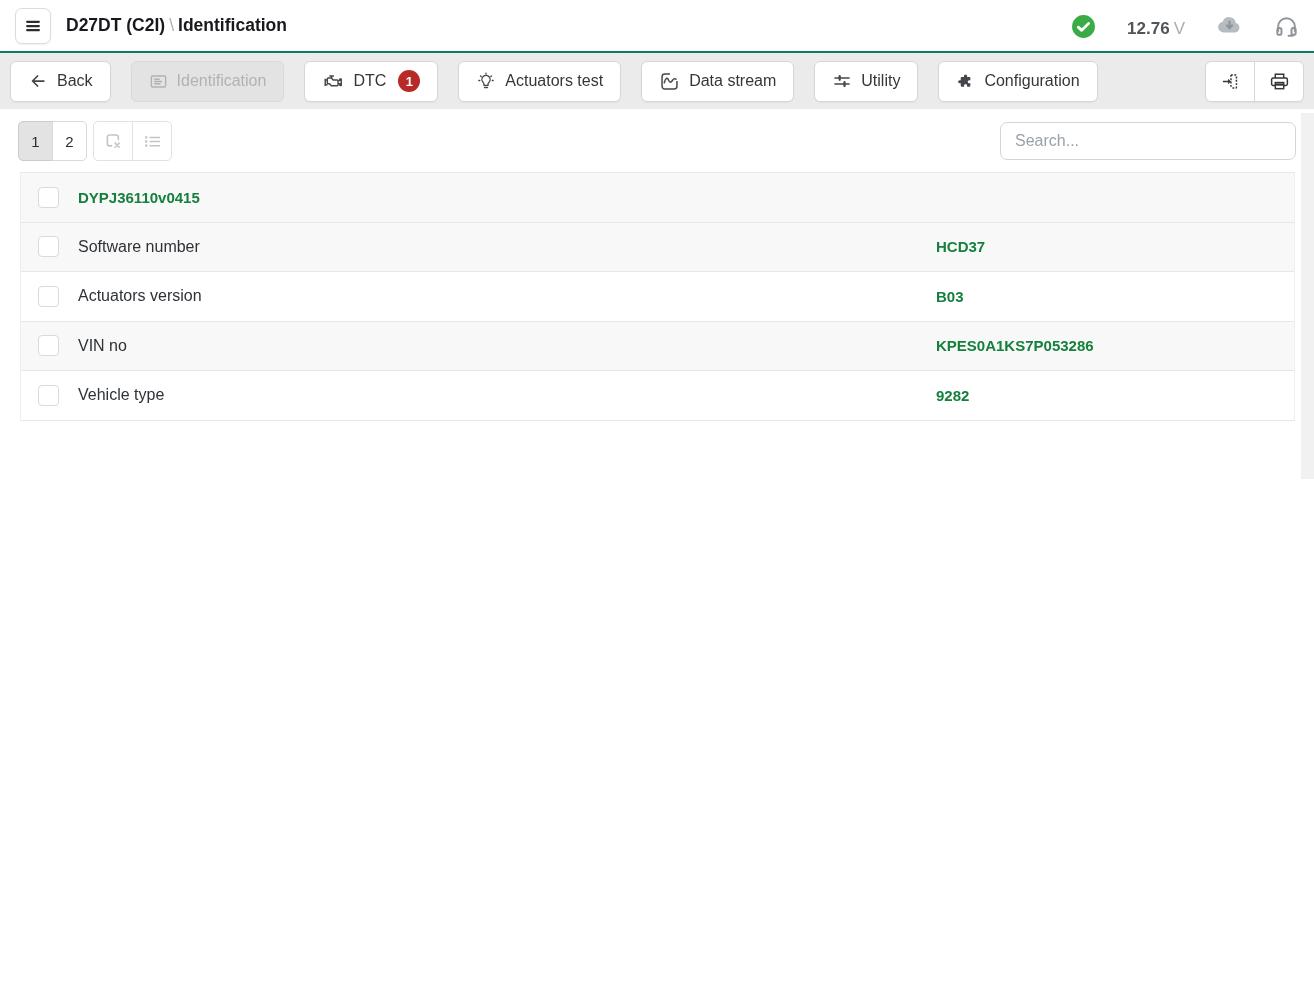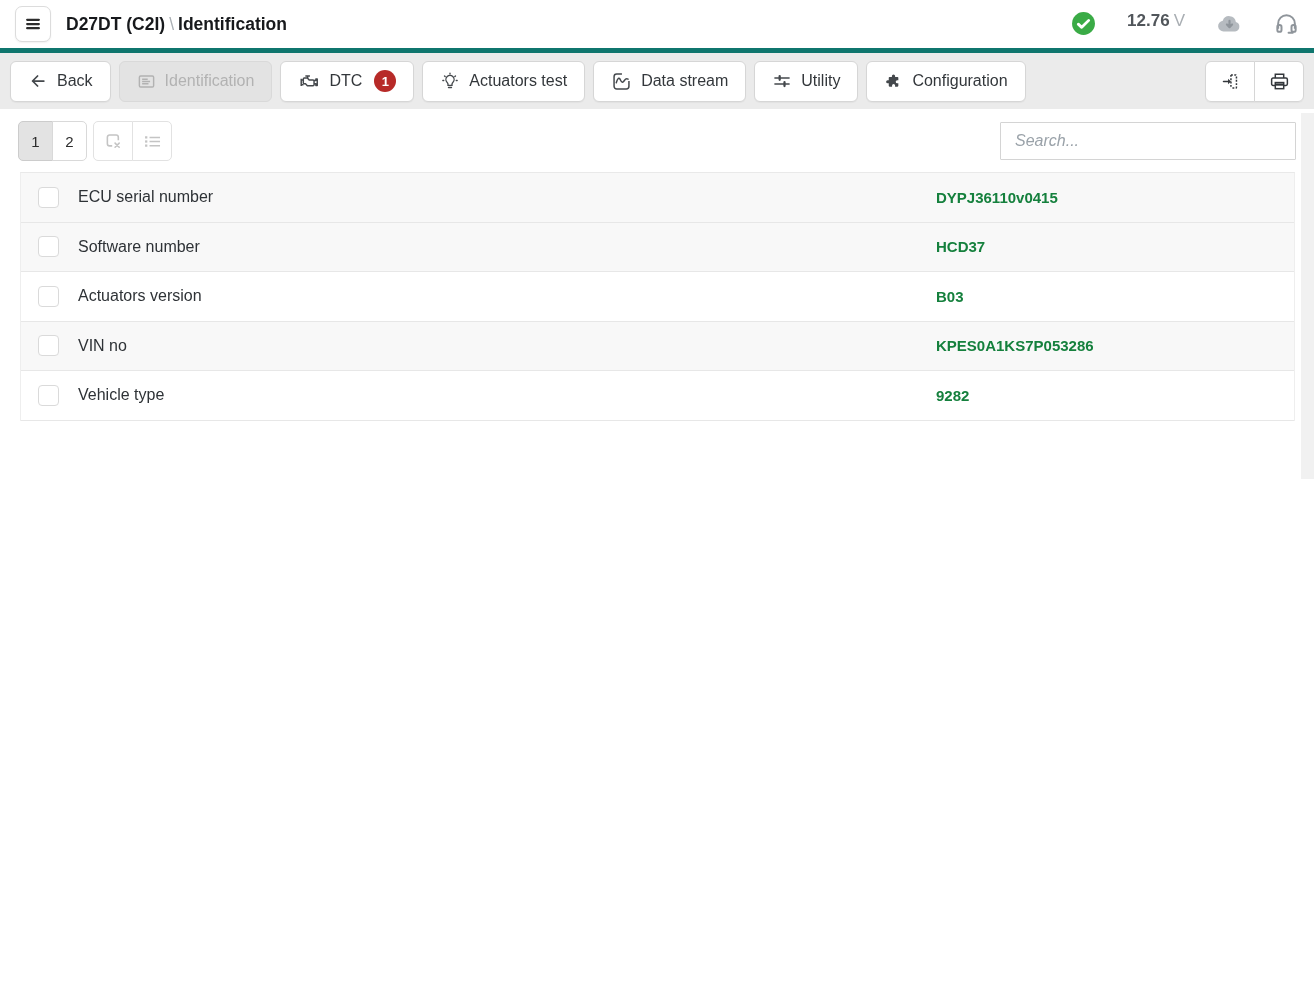--- a/index.html
+++ b/index.html
@@ -1,33 +1,33 @@
 <!DOCTYPE html>
 <html><head>
 <meta charset="utf-8">
 <style>
   * { margin:0; padding:0; box-sizing:border-box; }
   html,body { width:1314px; height:985px; background:#fff; overflow:hidden;
     font-family:"Liberation Sans","DejaVu Sans",sans-serif; }
 
   
-  .topbar { height:53px; background:#fff; border-bottom:5px solid #0f766e;
+  .topbar { height:53px; background:#fff; border-bottom:2px solid #0f766e;
     display:flex; align-items:center; padding:12px 15px; }
   .menu-btn { width:36px; height:36px; background:#fff; border:1px solid #dcdcdc;
     border-radius:7px; display:flex; align-items:center; justify-content:center;
     color:#2d2d2d; cursor:pointer; box-shadow:0 1px 2px rgba(0,0,0,.06); }
   .title { margin-left:15px; font-size:17.5px; font-weight:700; color:#17191c; }
   .title .sep { color:#aab0b5; font-weight:400; padding:0 4px; }
-  .topbar-right { margin-left:auto; display:flex; align-items:flex-start; gap:31px; }
+  .topbar-right { margin-left:auto; display:flex; align-items:flex-end; gap:31px; }
   .voltage { font-size:17px; font-weight:700; color:#51565b; }
   .voltage .unit { color:#a9aeb3; font-weight:400; margin-left:4px; }
 
   
   .toolbar { height:56px; background:#ebebeb; display:flex; align-items:center;
-    padding:0 10px; gap:8px; }
+    padding:0 10px; gap:20px; }
   .btn { height:41px; background:#fff; border:1px solid #d6d6d6; border-radius:6px;
     display:inline-flex; align-items:center; gap:9px; padding:0 17px;
     font-size:16px; color:#33373b; cursor:pointer;
     box-shadow:0 1px 1px rgba(0,0,0,.04); white-space:nowrap; }
   .btn .ic { display:flex; color:#44484c; }
   .btn.disabled { background:#e3e3e3; border-color:#d9d9d9; color:#b2b2b2;
     box-shadow:none; cursor:default; }
   .btn.disabled .ic { color:#b2b2b2; }
   .badge { min-width:22px; height:22px; border-radius:50%; background:#b72a28;
     color:#fff; font-size:13px; font-weight:700; display:flex; align-items:center;
@@ -49,22 +49,22 @@
   .page-btn:first-child { border-radius:5px 0 0 5px; }
   .page-btn:last-child { border-radius:0 5px 5px 0; margin-left:-1px; }
   .page-btn.active { background:#e3e3e3; border-color:#cccccc; }
   .action-group { display:flex; margin-left:6px; border-radius:5px; }
   .action-btn { width:40px; height:40px; background:#fff; border:1px solid #e2e2e2;
     display:flex; align-items:center; justify-content:center; color:#c4c4c4;
     cursor:pointer; }
   .action-btn:first-child { border-radius:5px 0 0 5px; }
   .action-btn:last-child { border-radius:0 5px 5px 0; margin-left:-1px; }
   .search { margin-left:auto; width:296px; height:38px; border:1px solid #d4d4d4;
-    border-radius:1px; padding:4px 14px; font-size:16px; color:#33373b;
-    font-family:inherit; outline:none;font-style:italic; }
+    border-radius:7px; padding:4px 14px; font-size:16px; color:#33373b;
+    font-family:inherit; outline:none; }
   .search::placeholder { color:#9aa2a9; }
 
   
   .table { margin:11px 19px 0 20px; border-top:1px solid #e9e9e9;
     border-left:1px solid #eeeeee; border-right:1px solid #eeeeee; }
   .trow { display:grid; grid-template-columns:57px 858px 1fr; align-items:center;
     height:49.5px; border-bottom:1px solid #e7e7e7; background:#fff; }
   .trow.stripe { background:#f8f8f8; }
   .cb { width:21px; height:21px; margin-left:17px; background:#fff;
     border:1px solid #dadada; border-radius:4px; cursor:pointer; }
@@ -232,21 +232,20 @@
           </svg>
       </span>
     </button>
   </div>
   <input class="search" type="text" placeholder="Search..." style="">
 </div>
 
 <div class="table">
   <div class="trow stripe">
     <span class="cb"></span>
-    <span class="tlabel">ECU serial number</span>
     <span class="tvalue">DYPJ36110v0415</span>
   </div>
   <div class="trow stripe">
     <span class="cb"></span>
     <span class="tlabel">Software number</span>
     <span class="tvalue">HCD37</span>
   </div>
   <div class="trow">
     <span class="cb"></span>
     <span class="tlabel">Actuators version</span>

